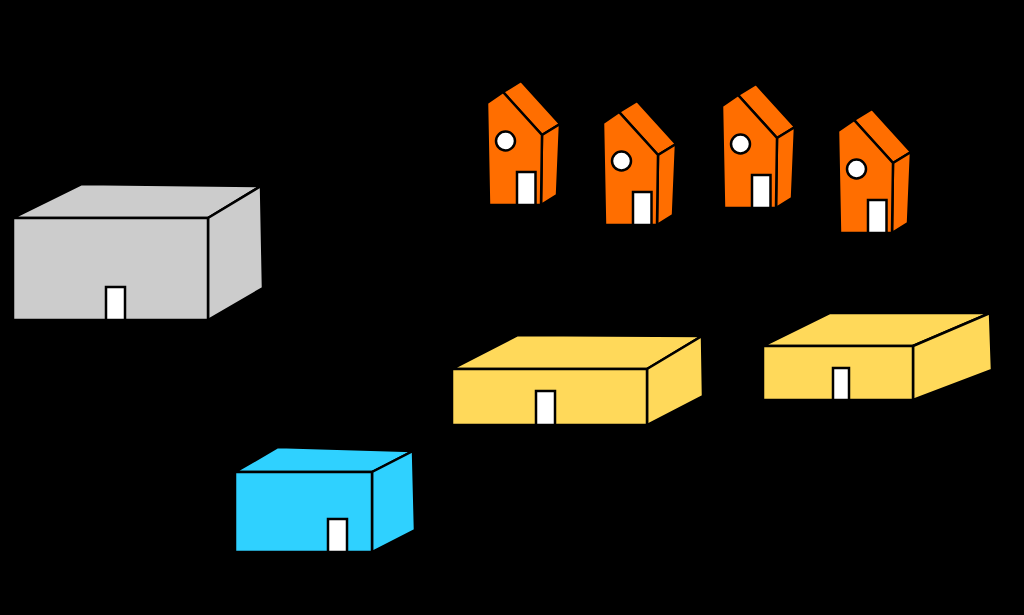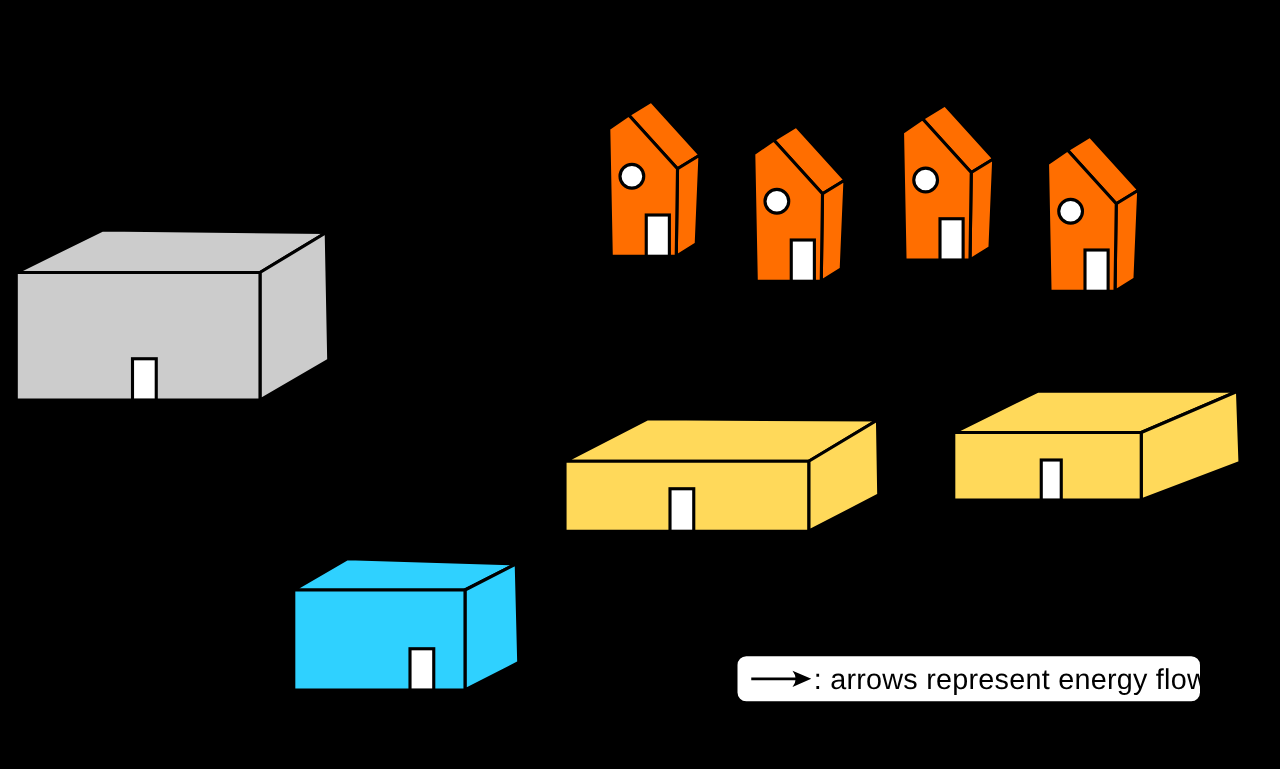--- a/index.html
+++ b/index.html
@@ -105,21 +105,14 @@
     </g>
 
     <g>
       <polygon class="fill-cyan edged" points="235,472 278,447 413,451 372,472"></polygon>
       <polygon class="fill-cyan edged" points="372,472 413,451 415,530 372,552"></polygon>
       <polygon class="fill-cyan edged" points="235,472 372,472 372,552 235,552"></polygon>
       <rect class="fill-white edged" x="328" y="519" width="19" height="33"></rect>
     </g>
   </svg>
 
-  <div class="legend">
-    <svg class="legend-arrow" width="52" height="18" viewBox="0 0 52 18">
-      <line x1="2" y1="9" x2="38" y2="9" stroke="#000" stroke-width="2.2"></line>
-      <path d="M 50 9 L 35 15.5 Q 40 9 35 2.5 Z" fill="#000"></path>
-    </svg>
-    <span class="legend-text">: arrows represent energy flow</span>
-  </div>
 
 </div>
 
 </body></html>

